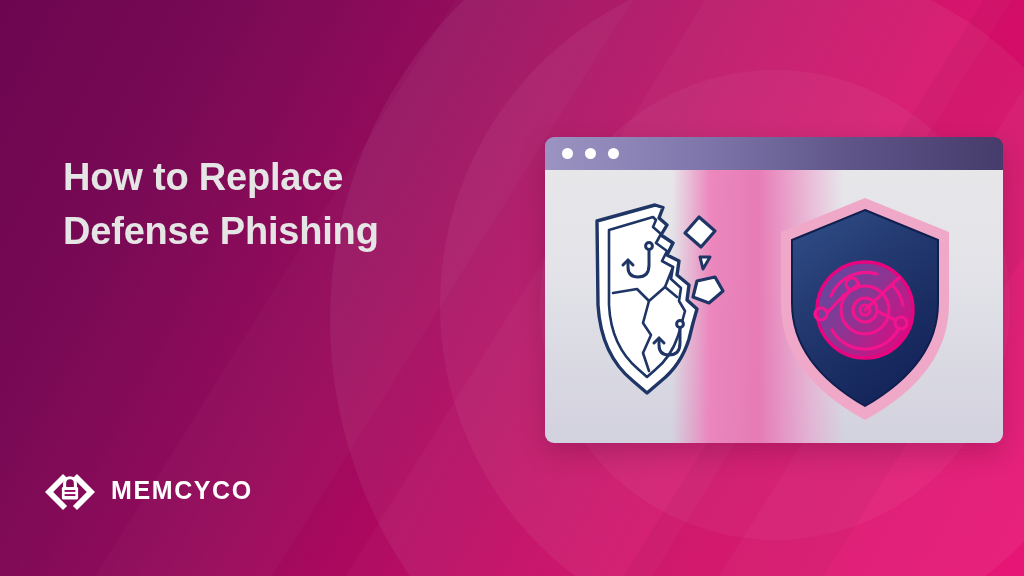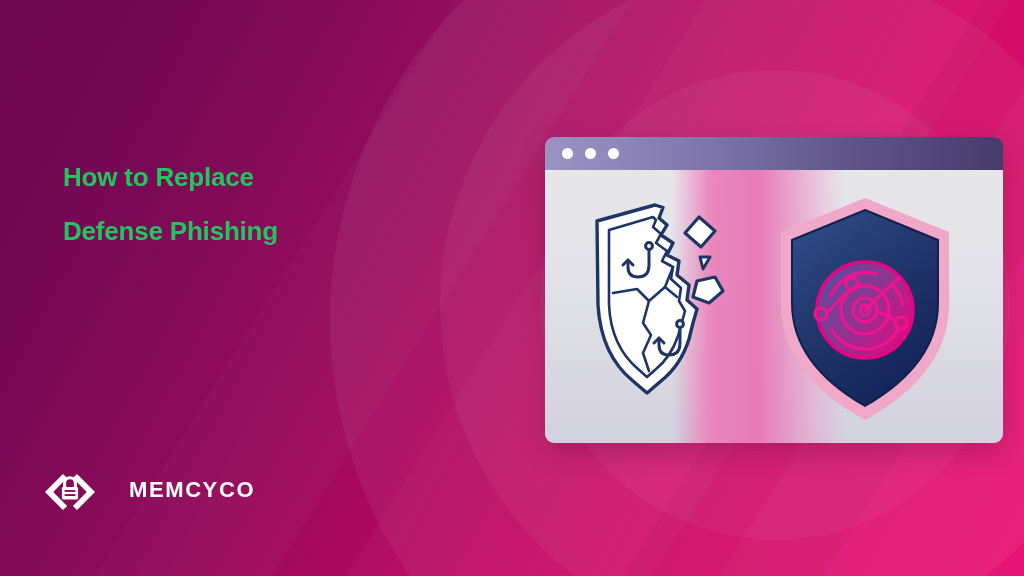--- a/index.html
+++ b/index.html
@@ -39,41 +39,40 @@
   .bg-diag.d3 { width:150px; height:1400px; left:300px; top:-430px; transform:rotate(32deg); background:rgba(255,255,255,0.022); }
   .bg-diag.d4 { width:330px; height:1400px; left:940px; top:-430px; transform:rotate(32deg); background:rgba(255,255,255,0.03); }
 
   
   #headline {
     position:absolute; left:63px; top:150px; width:470px;
     z-index:5;
   }
   #headline .line {
     display:block;
-    color:#22c55e;
-    font-size:26px;
+    color:#e5e5e5;
+    font-size:38px;
     font-weight:bold;
     line-height:54px;
     letter-spacing:-0.2px;
     white-space:nowrap;
   }
 
   
   #logo {
     position:absolute; left:42px; top:465px;
     display:flex; align-items:center; gap:13px;
     z-index:5;
   }
   #logo .mark { width:56px; height:50px; display:block; }
   #logo .wordmark {
     color:#ffffff;
-    font-size:22px;
+    font-size:25px;
     font-weight:bold;
     letter-spacing:1.6px;
-    margin-left:18px;
   }
 
   
   #browser {
     position:absolute;
     left:545px; top:137px;
     width:458px; height:306px;
     border-radius:9px;
     overflow:hidden;
     box-shadow:0 10px 26px rgba(60,0,35,0.22);

